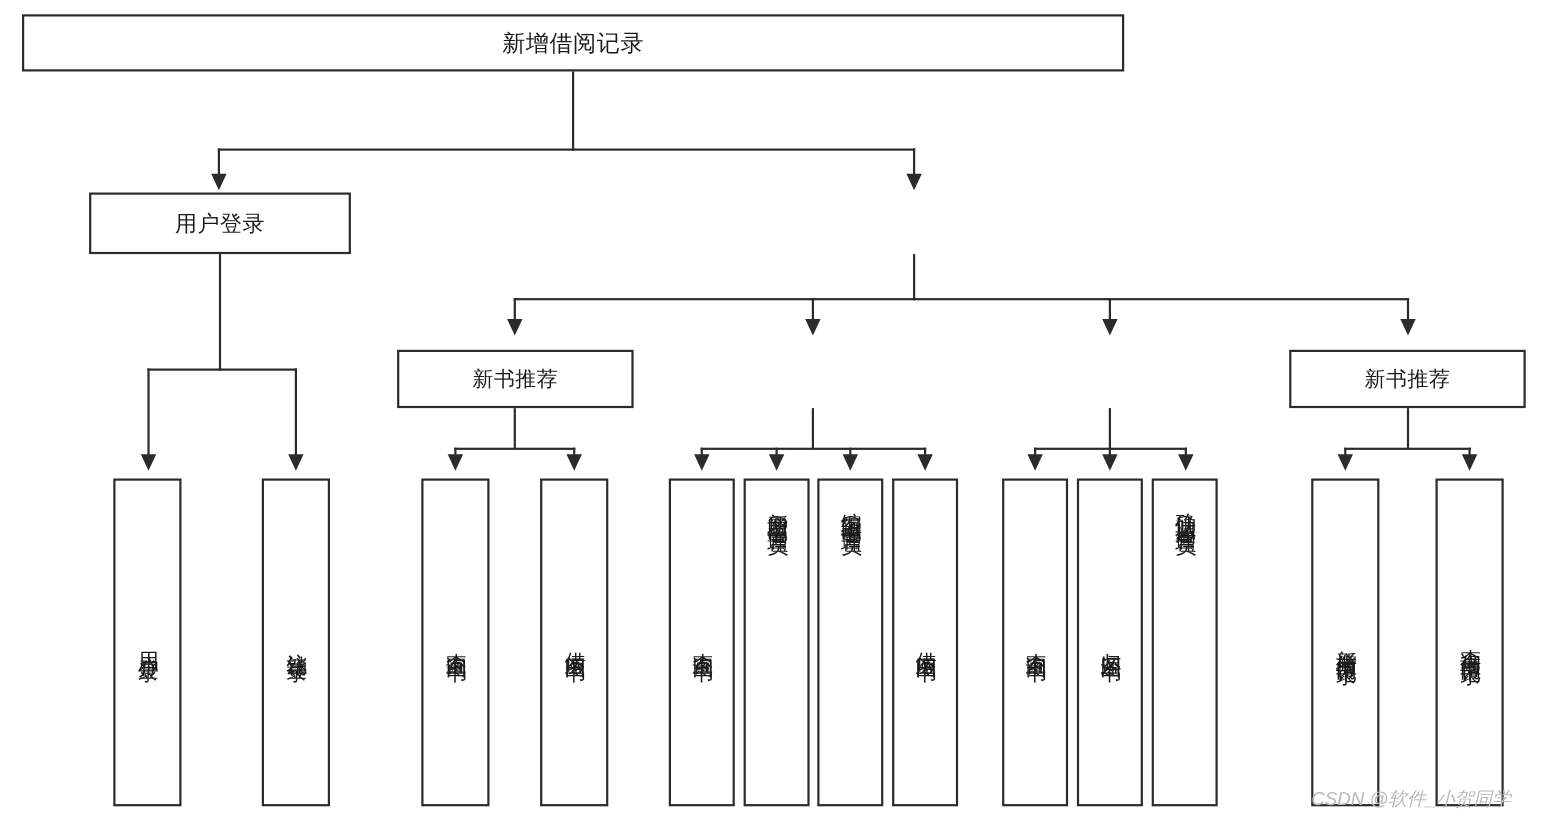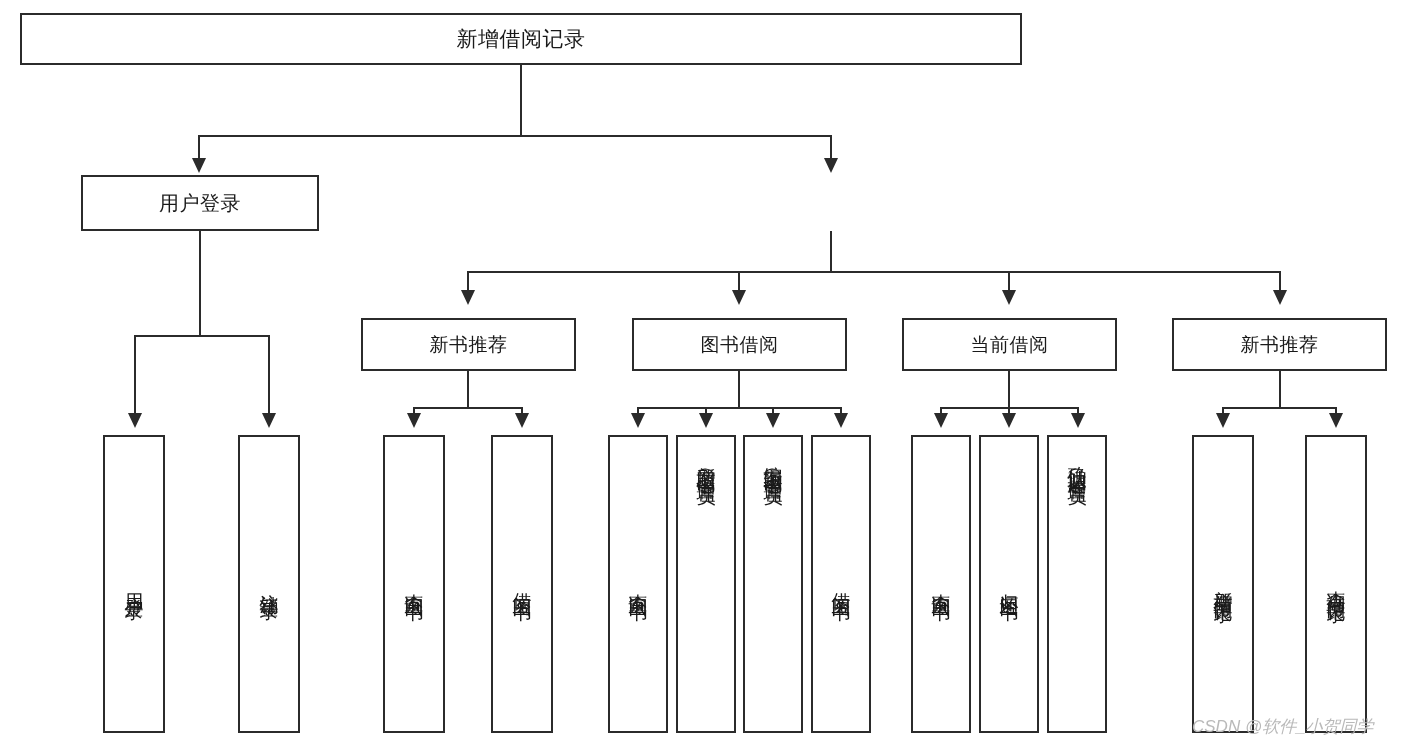--- a/index.html
+++ b/index.html
@@ -127,27 +127,21 @@
   <div class="vline" style="left:1008px; top:271px; width:2px; height:22px;"></div>
   <div class="arrow" style="left:1002px; top:290px;"></div>
 
   <div class="vline" style="left:1279px; top:271px; width:2px; height:22px;"></div>
   <div class="arrow" style="left:1273px; top:290px;"></div>
 
   <div class="node l3" style="left:361px; top:318px; width:215px; height:53px;">
     <span class="node-label">新书推荐</span>
   </div>
 
-  <div class="node l3" style="left:632px; top:318px; width:215px; height:53px;">
-    <span class="node-label">图书借阅</span>
-  </div>
-
-  <div class="node l3" style="left:902px; top:318px; width:215px; height:53px;">
-    <span class="node-label">当前借阅</span>
-  </div>
+
 
   <div class="node l3" style="left:1172px; top:318px; width:215px; height:53px;">
     <span class="node-label">新书推荐</span>
   </div>
 
   <div class="vline" style="left:467px; top:371px; width:2px; height:38px;"></div>
   <div class="hline" style="left:413px; top:407px; width:110px; height:2px;"></div>
   <div class="vline" style="left:413px; top:407px; width:2px; height:10px;"></div>
   <div class="arrow" style="left:407px; top:413px;"></div>
   <div class="vline" style="left:521px; top:407px; width:2px; height:10px;"></div>

